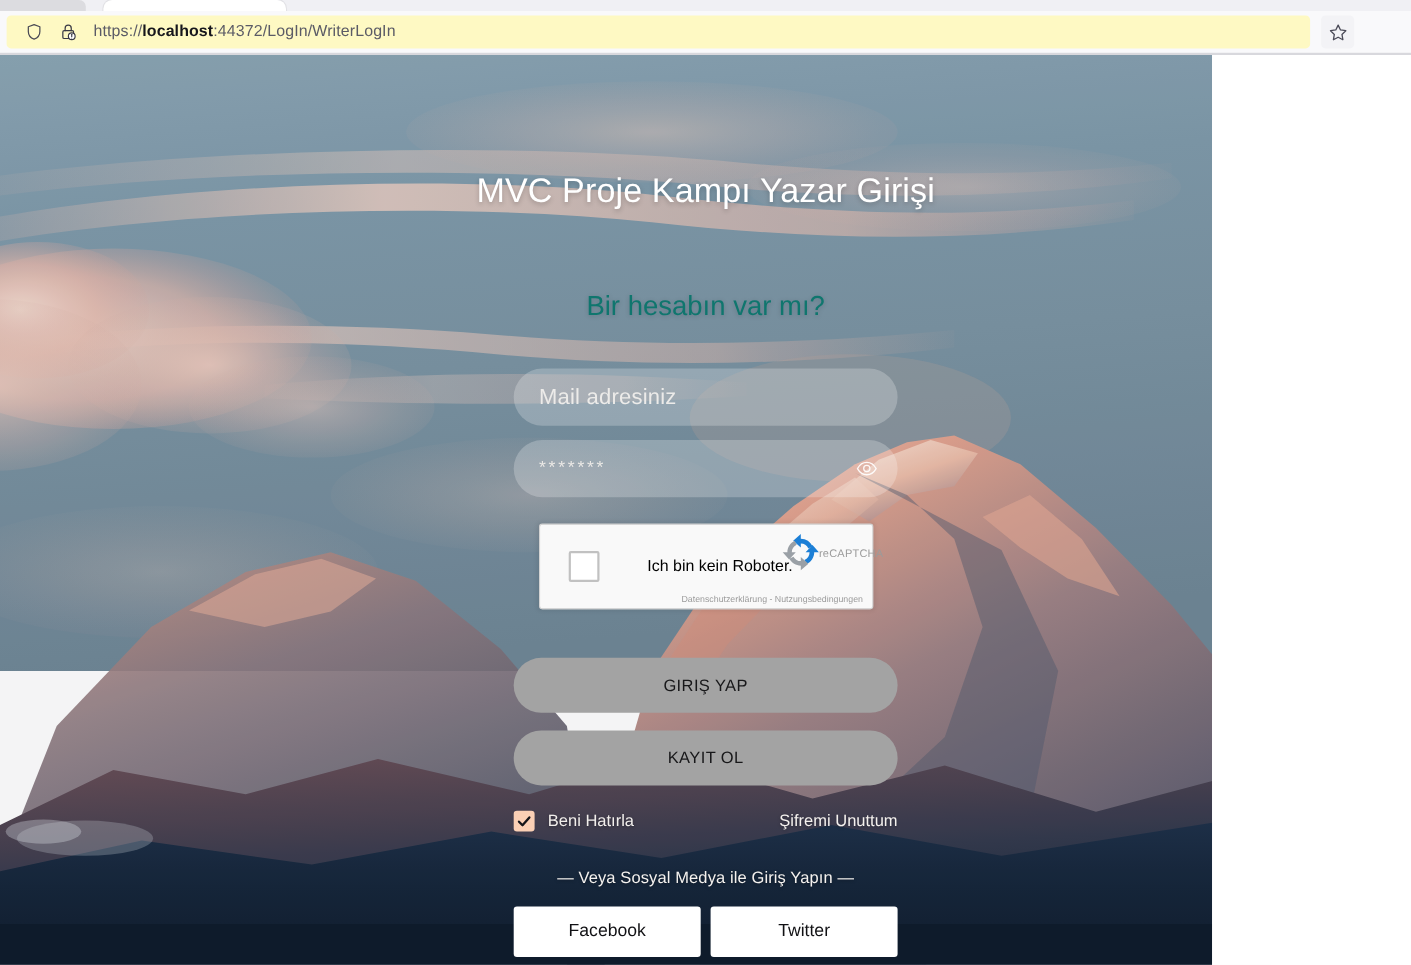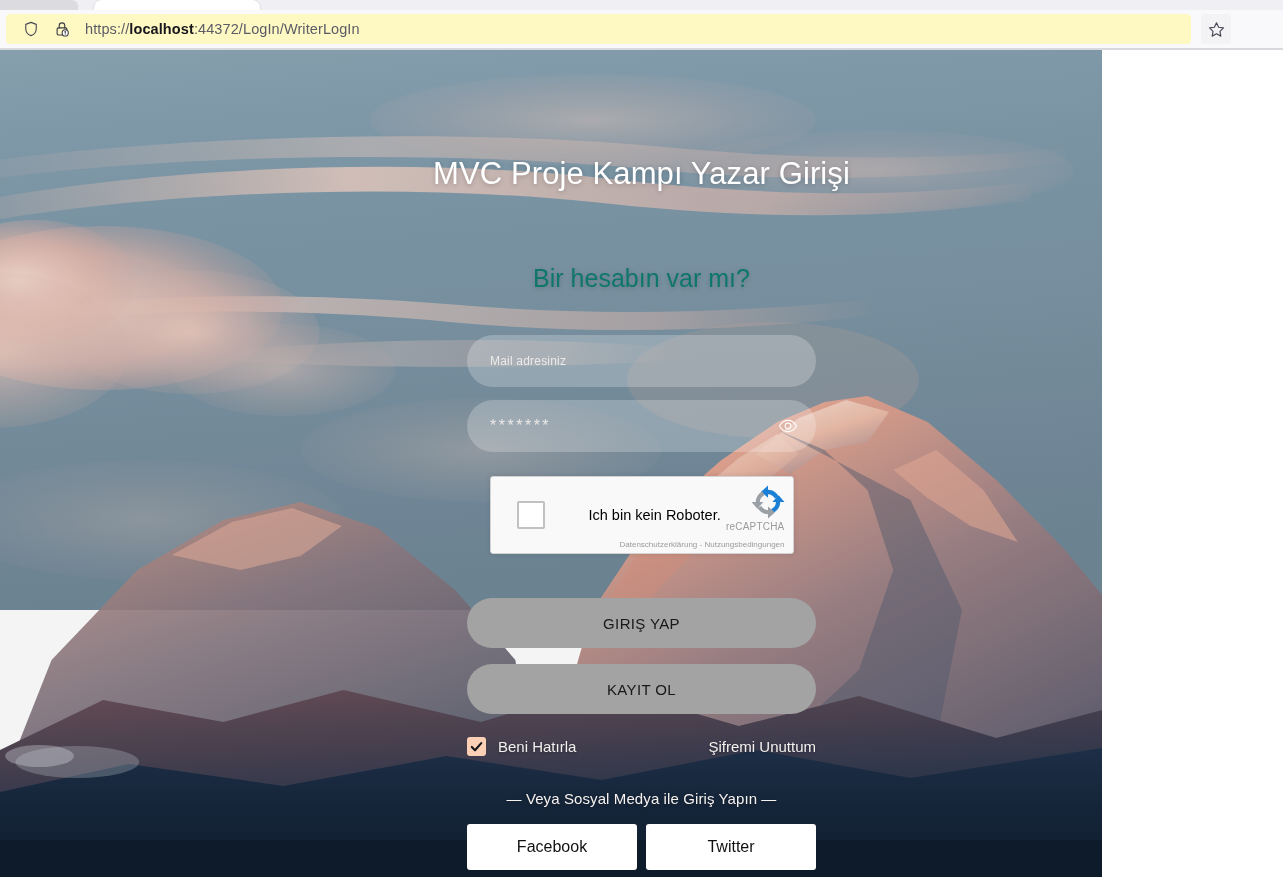--- a/index.html
+++ b/index.html
@@ -115,21 +115,21 @@
     margin-top: 0;
     width: 349px; height: 52px;
     border-radius: 26px;
     background: rgba(255,255,255,0.23);
     display: flex; align-items: center;
   }
   #email-field-wrap { margin-top: 42px; }
   #password-field-wrap { margin-top: 13px; }
   .field .field-text {
     margin-left: 23px;
-    font-size: 12px;
+    font-size: 20px;
     color: #ecebe9;
     letter-spacing: 0.2px;
   }
   .field .field-text.masked {
     font-size: 16px;
     letter-spacing: 2.5px;
     color: #ebe9e6;
   }
   #eye-icon-btn {
     position: absolute; right: 16px; top: 50%;
@@ -158,21 +158,21 @@
   }
   #recaptcha-label {
     margin-left: 14px;
     font-size: 14.5px;
     color: #000000;
     font-family: "Liberation Sans", sans-serif;
   }
   #recaptcha-brand {
     position: absolute; right: 8px; top: 8px;
     width: 74px;
-    display: flex; flex-direction: column; align-items: flex-end;
+    display: flex; flex-direction: row; align-items: center;
   }
   #recaptcha-logo { width: 34px; height: 34px; }
   #recaptcha-brand-name {
     margin-top: 2px;
     font-size: 10px;
     color: #9b9b9b;
     letter-spacing: 0.2px;
   }
   #recaptcha-legal {
     position: absolute; right: 8px; bottom: 4px;

